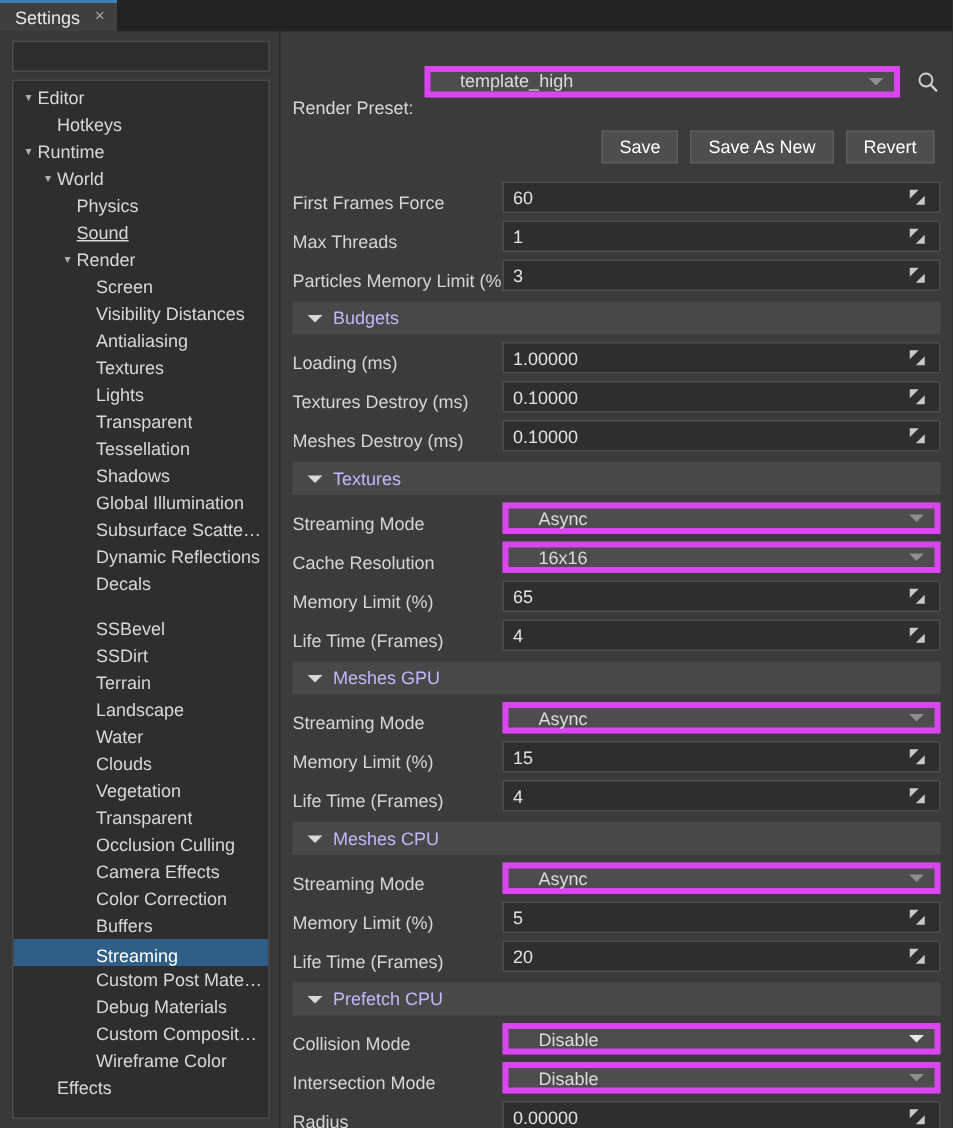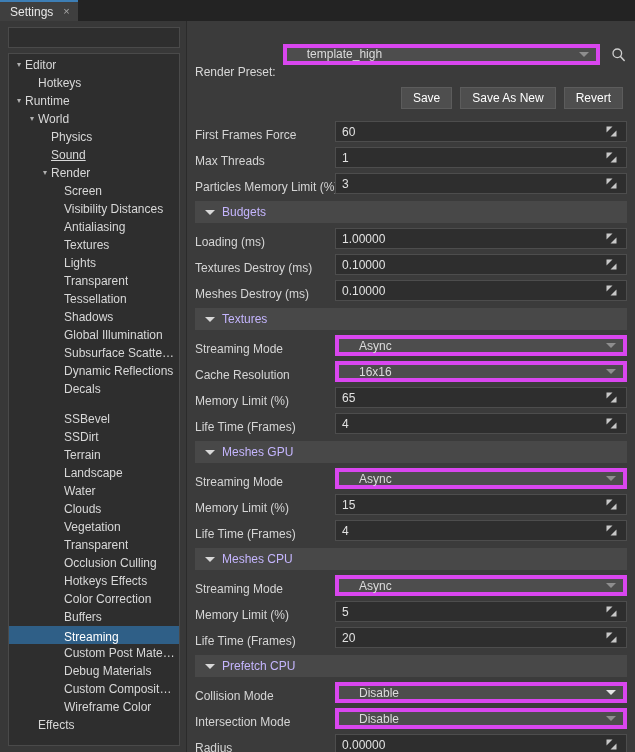--- a/index.html
+++ b/index.html
@@ -247,21 +247,21 @@
           <div class="tree-item" style="padding-left: 43px;">
             <span class="tw-arrow empty">▾</span>
             <span class="tw-label">Transparent</span>
           </div>
           <div class="tree-item" style="padding-left: 43px;">
             <span class="tw-arrow empty">▾</span>
             <span class="tw-label">Occlusion Culling</span>
           </div>
           <div class="tree-item" style="padding-left: 43px;">
             <span class="tw-arrow empty">▾</span>
-            <span class="tw-label">Hotkeys Effects</span>
+            <span class="tw-label">Camera Effects</span>
           </div>
           <div class="tree-item" style="padding-left: 43px;">
             <span class="tw-arrow empty">▾</span>
             <span class="tw-label">Color Correction</span>
           </div>
           <div class="tree-item" style="padding-left: 43px;">
             <span class="tw-arrow empty">▾</span>
             <span class="tw-label">Buffers</span>
           </div>
           <div class="tree-item selected" style="padding-left: 43px;">

